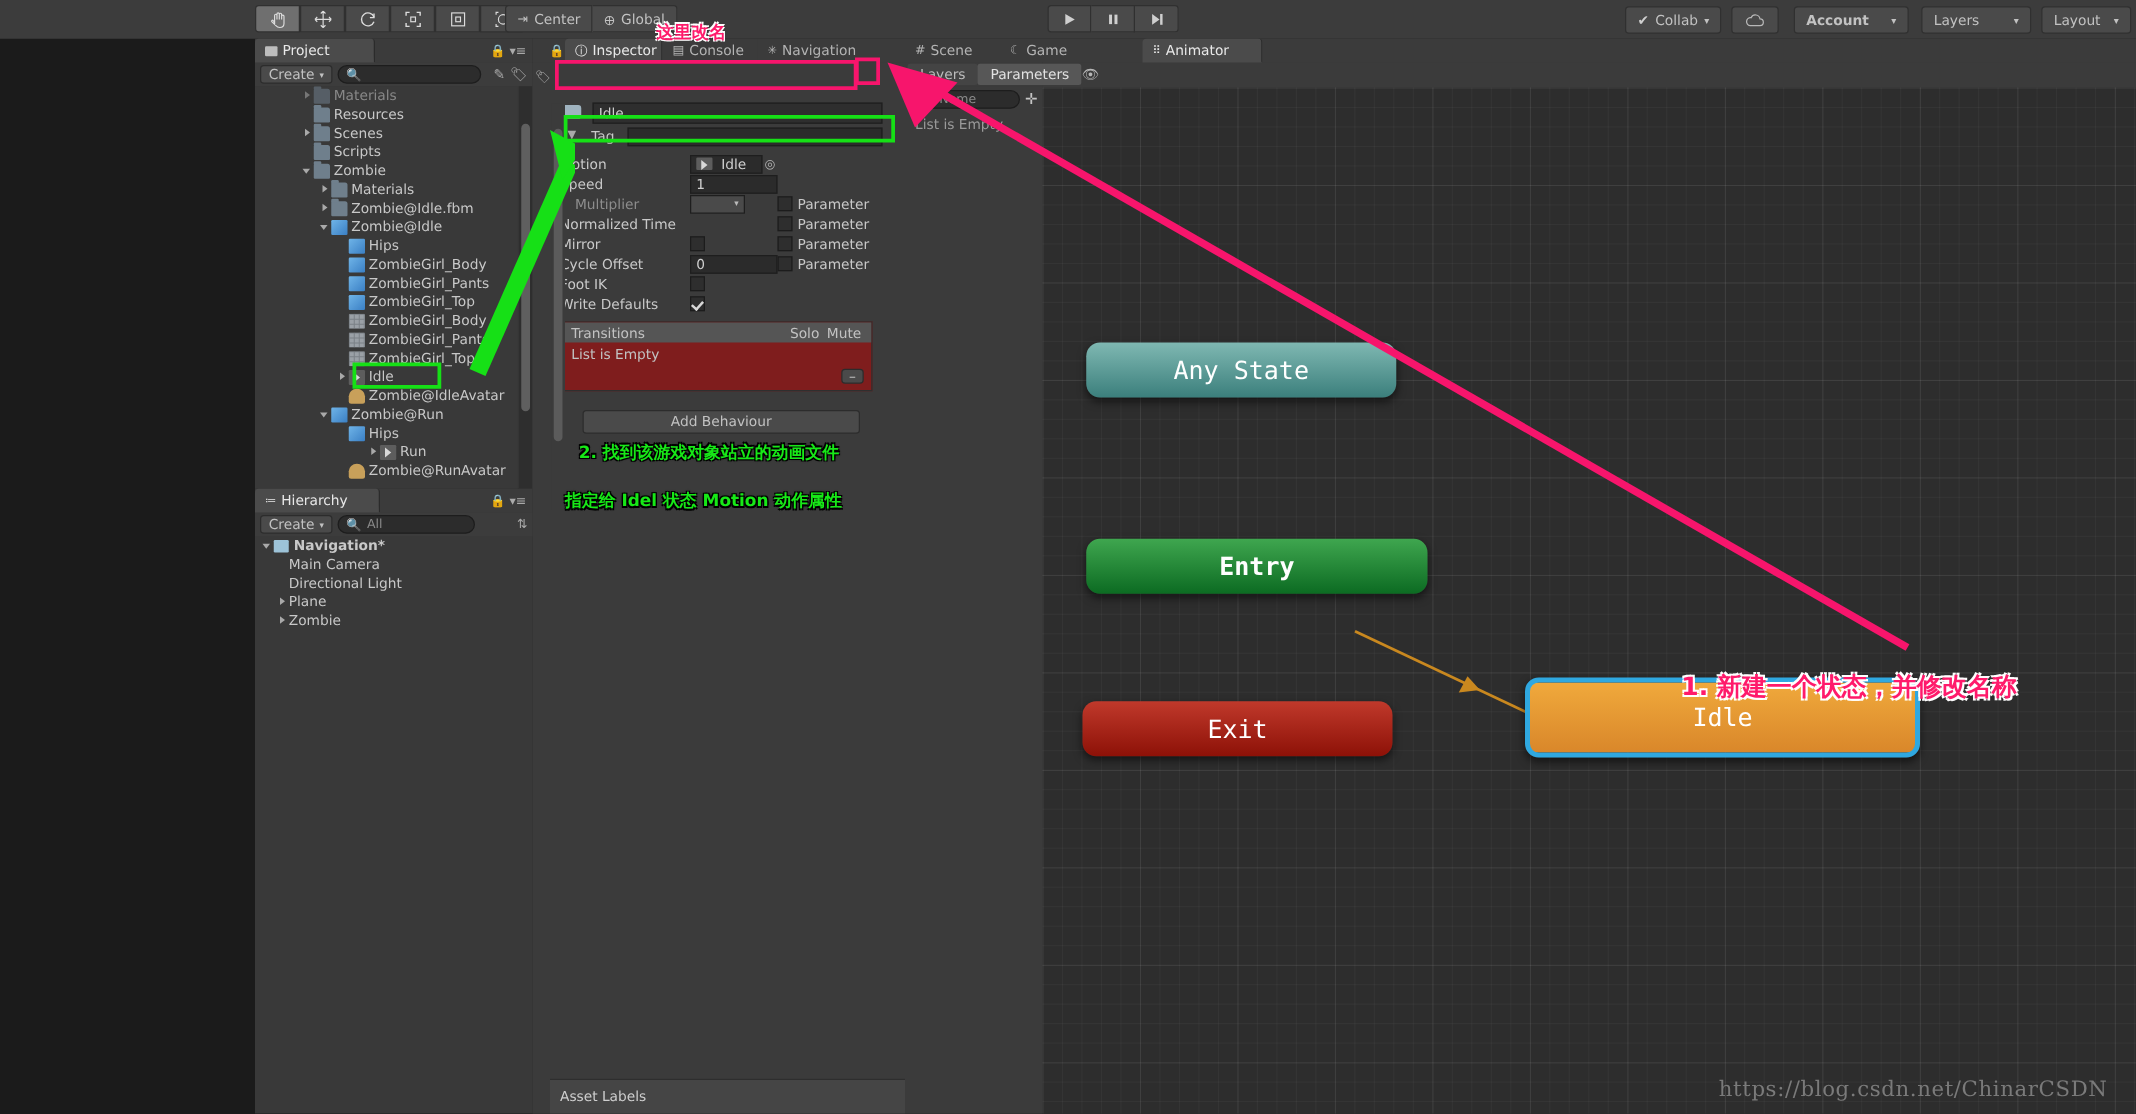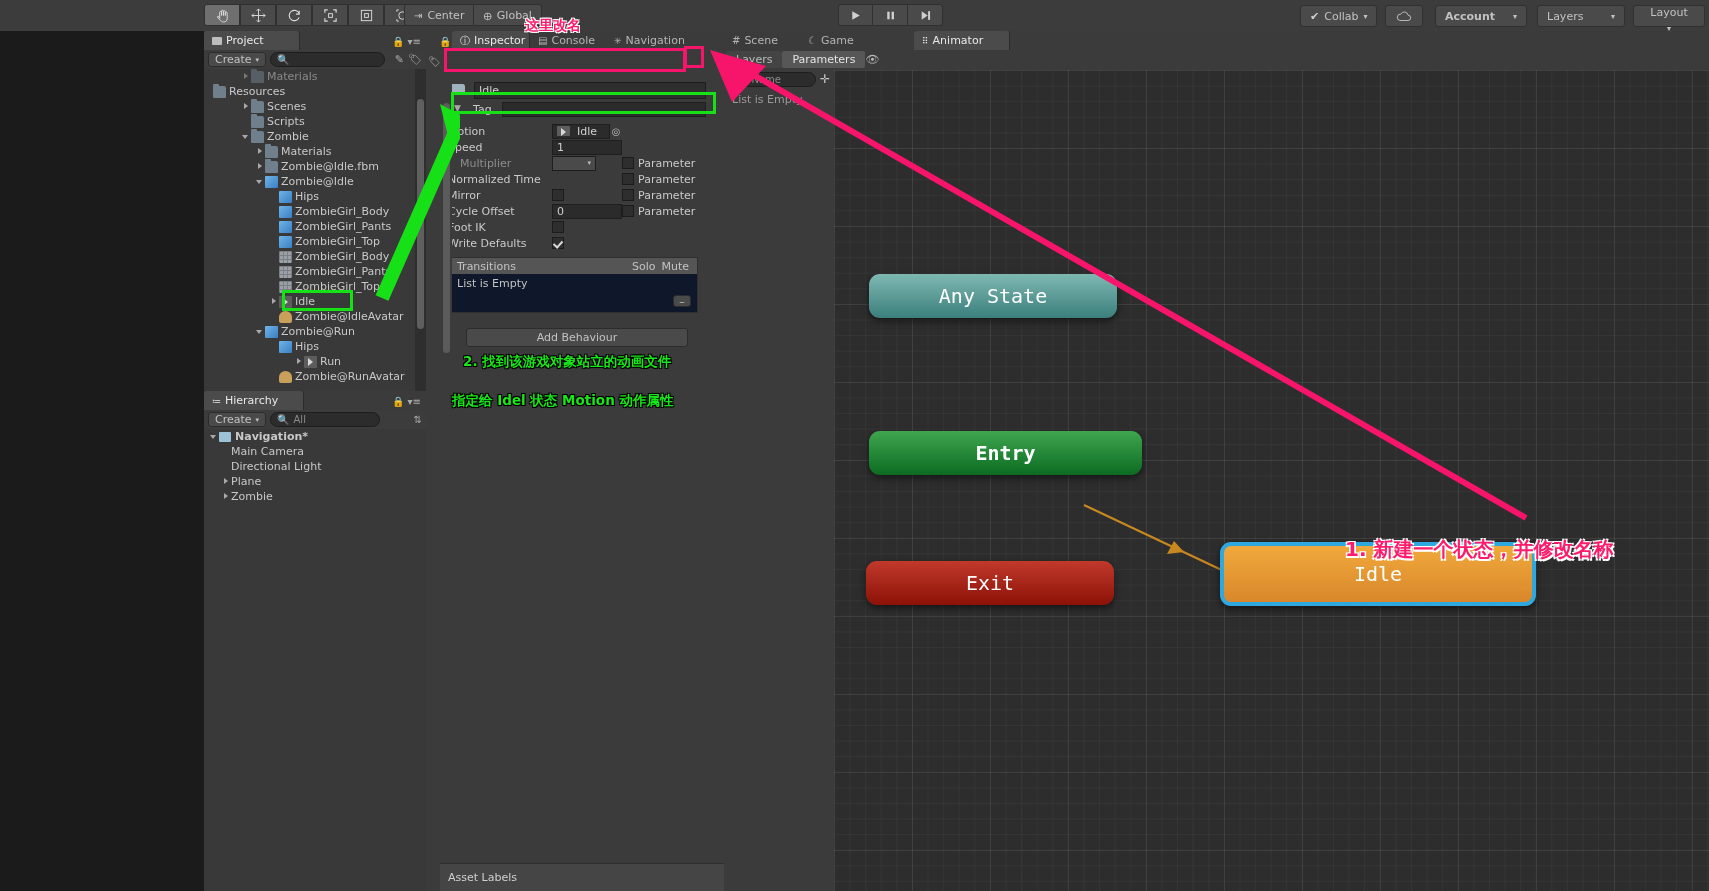--- a/index.html
+++ b/index.html
@@ -186,21 +186,21 @@
         </svg>
     </div>
     <div class="pill abs" style="left:1435px;top:5px;border-radius:3px;width:92px;justify-content:space-between;font-weight:bold;">
       <span>Account</span>
       <span style="font-size:8px;">▾</span>
     </div>
     <div class="pill abs" style="left:1537px;top:5px;border-radius:3px;width:88px;justify-content:space-between;">
       <span>Layers</span>
       <span style="font-size:8px;">▾</span>
     </div>
-    <div class="pill abs" style="left:1633px;top:5px;border-radius:3px;width:72px;justify-content:space-between;flex-direction:column;">
+    <div class="pill abs" style="left:1633px;top:5px;border-radius:3px;width:72px;justify-content:space-between;">
       <span>Layout</span>
       <span style="font-size:8px;">▾</span>
     </div>
   </div>
 
   <div class="abs panel" style="left:204px;top:31px;width:222px;height:360px;">
     <div class="tabbar" style="height:19px;">
       <div class="tab active" style="width:96px;">
         <span style="display:inline-block;width:10px;height:8px;background:#bdbdbd;border-radius:1px;"></span>
         <span>Project</span>
@@ -223,21 +223,21 @@
       <div style="flex:1;"></div>
       <span style="color:#aaa;font-size:11px;">✎</span>
       <span style="color:#aaa;font-size:11px;">🏷</span>
     </div>
     <div class="abs" style="left:0;top:38px;width:210px;height:322px;background:#393939;overflow:hidden;" id="project-tree">
         <div class="tree-row" style="padding-left: 38px; opacity: 0.55;">
           <span class="tri r"></span>
           <span class="ic ic-folder"></span>
           <span>Materials</span>
         </div>
-        <div class="tree-row" style=" text-align: center;">
+        <div class="tree-row" style="padding-left: 38px; text-align: center;">
           <span class="tri "></span>
           <span class="ic ic-folder"></span>
           <span>Resources</span>
         </div>
         <div class="tree-row" style="padding-left: 38px;">
           <span class="tri r"></span>
           <span class="ic ic-folder"></span>
           <span>Scenes</span>
         </div>
         <div class="tree-row" style="padding-left: 38px;">
@@ -501,21 +501,21 @@
         </div>
         <div class="insp-row">
           <span class="insp-label">Write Defaults</span>
           <div style="flex: 1 1 0%; display: flex; align-items: center;">
             <span class="cbox on"></span>
           </div>
           <div style="width: 84px;"></div>
         </div>
       </div>
 
-    <div class="abs" style="left:22px;top:226px;width:250px;height:56px;background:#0f172a;border:1px solid #2f2f2f;">
+    <div class="abs" style="left:22px;top:226px;width:250px;height:56px;background:#7f1d1d;border:1px solid #2f2f2f;">
       <div style="height:16px;background:#555;display:flex;align-items:center;padding:0 8px;
                   font-size:11px;color:#c2c2c2;justify-content:space-between;">
         <span>Transitions</span>
         <span style="display:flex;gap:6px;">
           <span>Solo</span>
           <span>Mute</span>
         </span>
       </div>
       <div style="height:18px;display:flex;align-items:center;padding:0 8px;font-size:11px;color:#c2c2c2;">
         <span>List is Empty</span>
@@ -626,14 +626,15 @@
 
   <svg class="abs" style="left:680px;top:40px;width:850px;height:490px;pointer-events:none;">
     <path d="M846 478 L58 26" stroke="#f7156c" stroke-width="6" fill="none"></path>
     <polygon points="30,10 86,26 52,62" fill="#f7156c"></polygon>
   </svg>
 
   <div class="hlbox hl-pink abs" style="left:684px;top:46px;width:20px;height:22px;"></div>
 
   <div class="anno pink abs" style="left:1345px;top:536px;">1. 新建一个状态，并修改名称</div>
 
+  <div class="wm abs" style="left:1375px;top:862px;">https://blog.csdn.net/ChinarCSDN</div>
 
 </div>
 
 </body></html>

